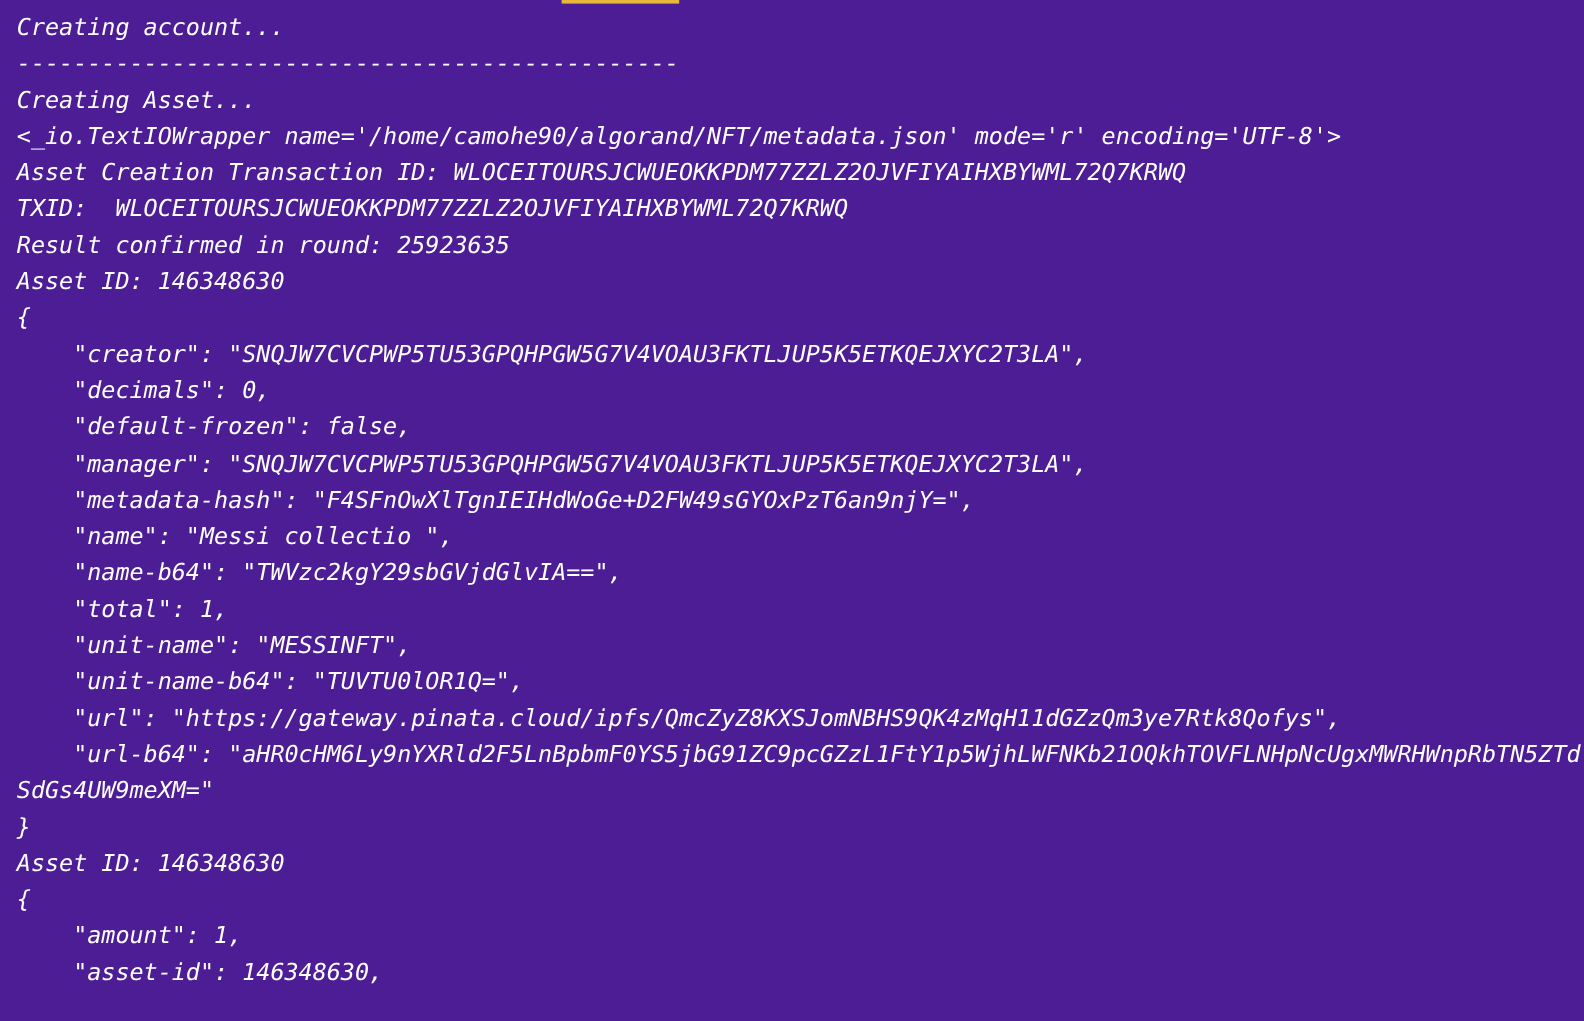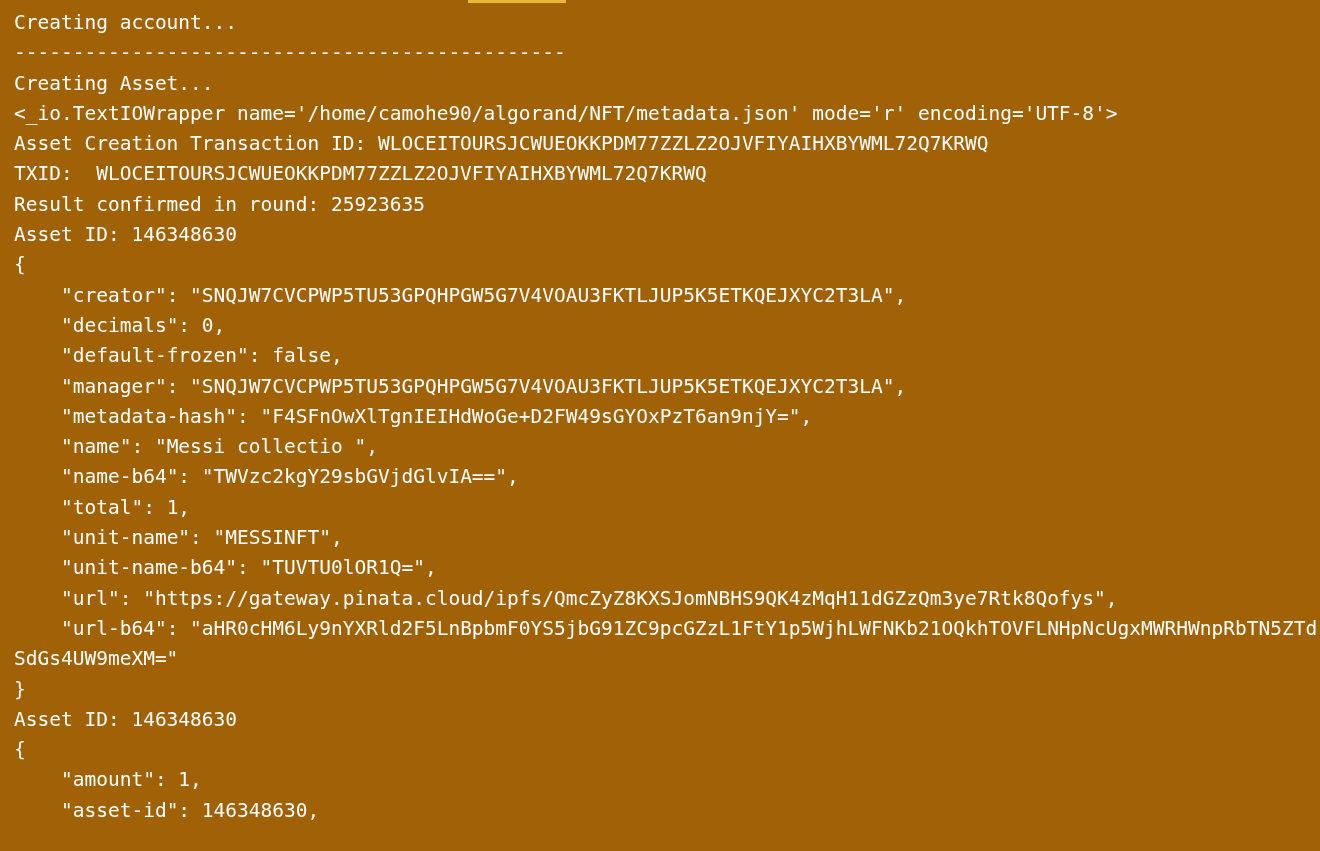--- a/index.html
+++ b/index.html
@@ -52,19 +52,19 @@
   .line {
     display: block;
     min-height: 30.3px;
     white-space: pre-wrap;
     word-break: break-all;
   }
 </style>
 </head>
 <body style="background: rgb(60, 59, 59);">
 
-<div id="terminal" style="background: #a16207;">
+<div id="terminal" style="background: #4c1d95; font-style: italic;">
 
   <div id="top-accent-bar" style="background: rgb(232, 184, 59);"></div>
 
   <div id="console-output" style="color: rgb(255, 255, 255);"><span class="line">Creating account...</span><span class="line">-----------------------------------------------</span><span class="line">Creating Asset...</span><span class="line">&lt;_io.TextIOWrapper name='/home/camohe90/algorand/NFT/metadata.json' mode='r' encoding='UTF-8'&gt;</span><span class="line">Asset Creation Transaction ID: WLOCEITOURSJCWUEOKKPDM77ZZLZ2OJVFIYAIHXBYWML72Q7KRWQ</span><span class="line">TXID:  WLOCEITOURSJCWUEOKKPDM77ZZLZ2OJVFIYAIHXBYWML72Q7KRWQ</span><span class="line">Result confirmed in round: 25923635</span><span class="line">Asset ID: 146348630</span><span class="line">{</span><span class="line">    "creator": "SNQJW7CVCPWP5TU53GPQHPGW5G7V4VOAU3FKTLJUP5K5ETKQEJXYC2T3LA",</span><span class="line">    "decimals": 0,</span><span class="line">    "default-frozen": false,</span><span class="line">    "manager": "SNQJW7CVCPWP5TU53GPQHPGW5G7V4VOAU3FKTLJUP5K5ETKQEJXYC2T3LA",</span><span class="line">    "metadata-hash": "F4SFnOwXlTgnIEIHdWoGe+D2FW49sGYOxPzT6an9njY=",</span><span class="line">    "name": "Messi collectio ",</span><span class="line">    "name-b64": "TWVzc2kgY29sbGVjdGlvIA==",</span><span class="line">    "total": 1,</span><span class="line">    "unit-name": "MESSINFT",</span><span class="line">    "unit-name-b64": "TUVTU0lOR1Q=",</span><span class="line">    "url": "https://gateway.pinata.cloud/ipfs/QmcZyZ8KXSJomNBHS9QK4zMqH11dGZzQm3ye7Rtk8Qofys",</span><span class="line">    "url-b64": "aHR0cHM6Ly9nYXRld2F5LnBpbmF0YS5jbG91ZC9pcGZzL1FtY1p5WjhLWFNKb21OQkhTOVFLNHpNcUgxMWRHWnpRbTN5ZTdSdGs4UW9meXM="</span><span class="line">}</span><span class="line">Asset ID: 146348630</span><span class="line">{</span><span class="line">    "amount": 1,</span><span class="line">    "asset-id": 146348630,</span></div>
 
 </div>
 
 </body></html>

